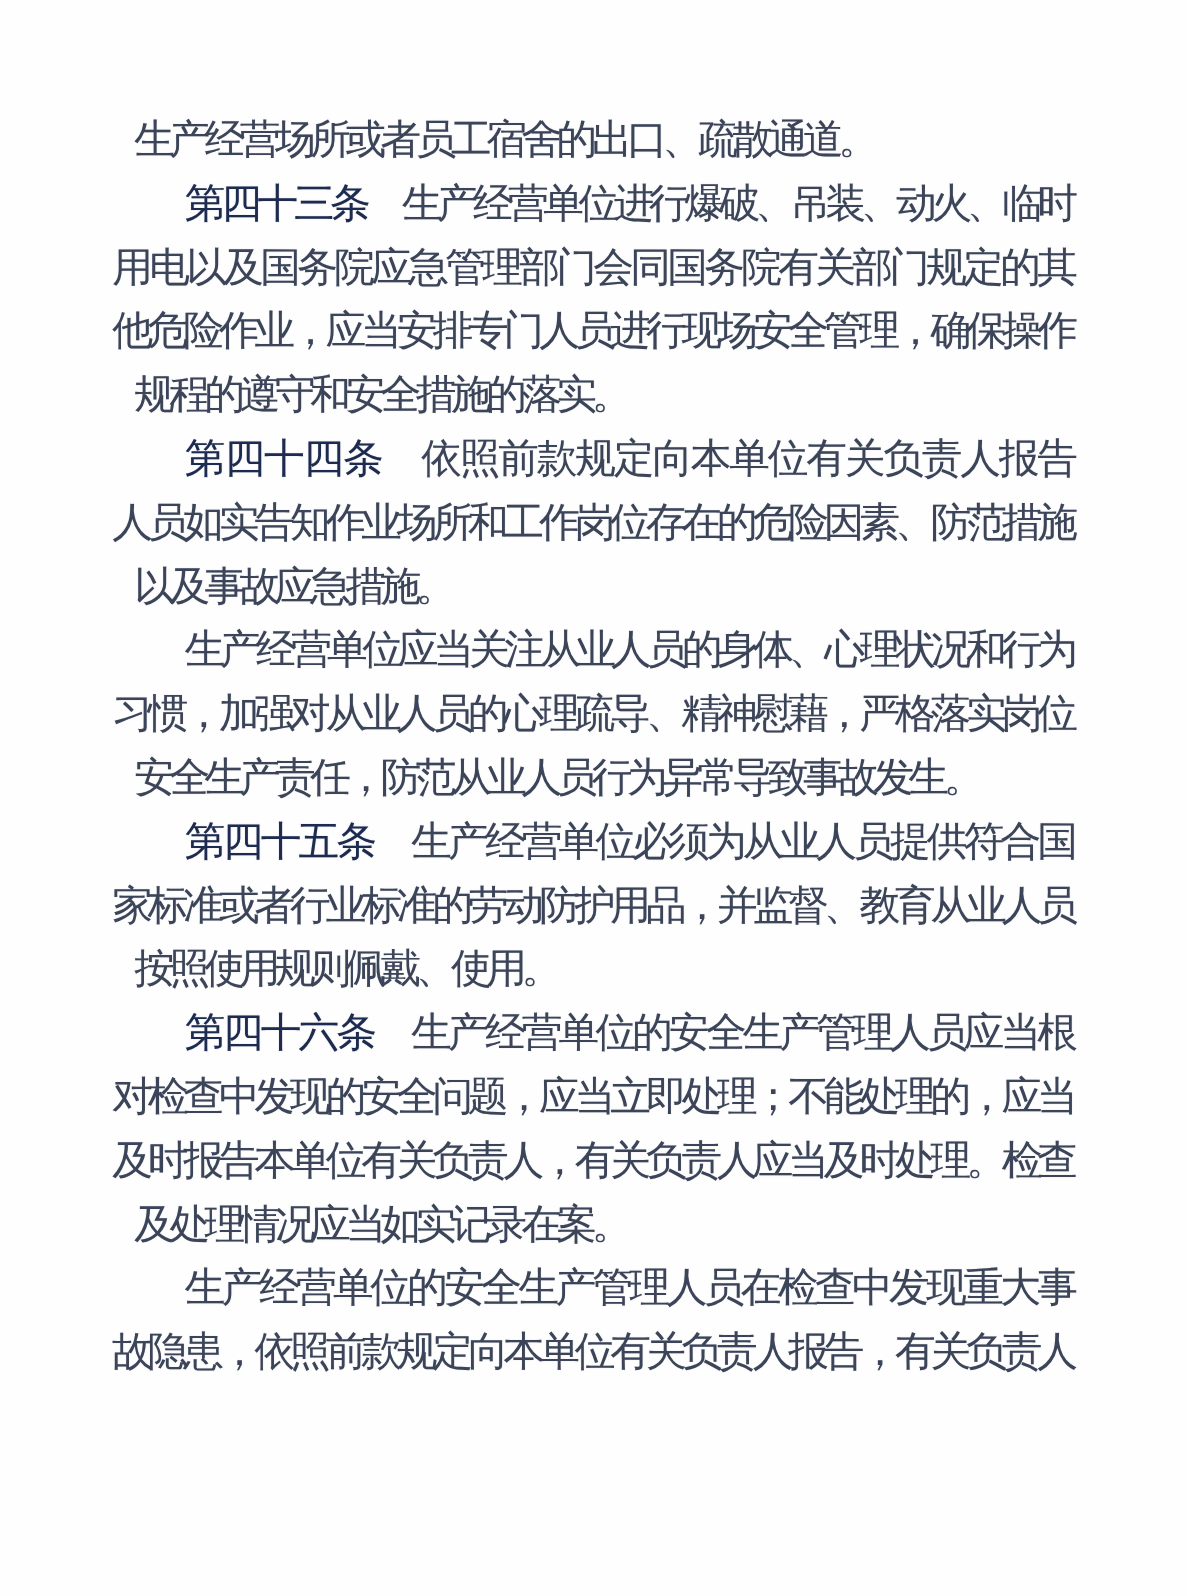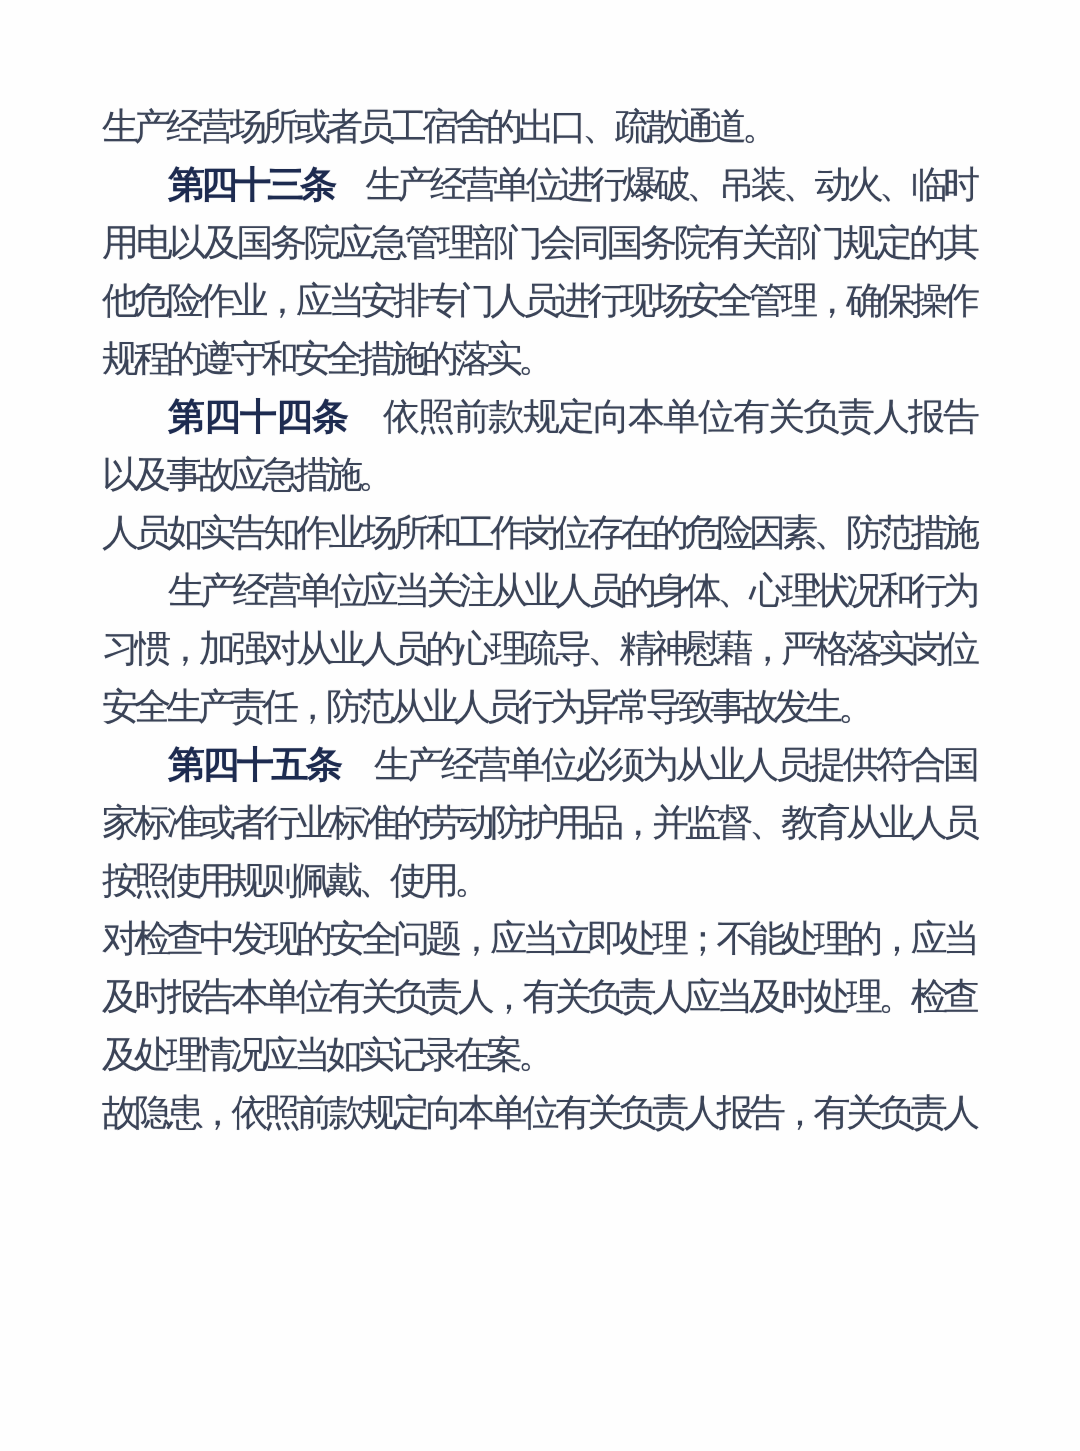--- a/index.html
+++ b/index.html
@@ -31,49 +31,52 @@
     height: 58px;
     color: var(--body-color);
     text-align: justify;
     text-align-last: justify;
     white-space: nowrap;
     text-shadow: 0 0 1px rgba(59, 68, 88, 0.30);
   }
   .line.para-end {
     text-align: right;
     text-align-last: left;
+    margin-left: 20px;
   }
   .line.indented {
     text-indent: 66px;
   }
   .article-number {
     font-family: "DejaVu Sans", "Liberation Sans", sans-serif;
-    font-weight: 700;
+    font-weight: 400;
     color: var(--article-color);
     letter-spacing: -4px;
     text-shadow: 0 0 1px rgba(29, 43, 80, 0.35);
   }
 </style>
 </head>
 <body>
 
 <div class="page">
   <div class="text-body" id="doc-body">
       <div class="line para-end"><span>生产经营场所或者员工宿舍的出口、疏散通道。</span></div>
       <div class="line indented"><span class="article-number">第四十三条</span><span>　生产经营单位进行爆破、吊装、动火、临时</span></div>
       <div class="line"><span>用电以及国务院应急管理部门会同国务院有关部门规定的其</span></div>
       <div class="line"><span>他危险作业，应当安排专门人员进行现场安全管理，确保操作</span></div>
       <div class="line para-end"><span>规程的遵守和安全措施的落实。</span></div>
       <div class="line indented"><span class="article-number">第四十四条</span><span>　依照前款规定向本单位有关负责人报告</span></div>
+      <div class="line"><span>人员如实告知作业场所和工作岗位存在的危险因素、防范措施</span></div>
       <div class="line para-end"><span>以及事故应急措施。</span></div>
-      <div class="line"><span>人员如实告知作业场所和工作岗位存在的危险因素、防范措施</span></div>
       <div class="line indented"><span>生产经营单位应当关注从业人员的身体、心理状况和行为</span></div>
       <div class="line"><span>习惯，加强对从业人员的心理疏导、精神慰藉，严格落实岗位</span></div>
       <div class="line para-end"><span>安全生产责任，防范从业人员行为异常导致事故发生。</span></div>
       <div class="line indented"><span class="article-number">第四十五条</span><span>　生产经营单位必须为从业人员提供符合国</span></div>
       <div class="line"><span>家标准或者行业标准的劳动防护用品，并监督、教育从业人员</span></div>
       <div class="line para-end"><span>按照使用规则佩戴、使用。</span></div>
+      <div class="line indented"><span class="article-number">第四十六条</span><span>　生产经营单位的安全生产管理人员应当根</span></div>
       <div class="line"><span>对检查中发现的安全问题，应当立即处理；不能处理的，应当</span></div>
       <div class="line"><span>及时报告本单位有关负责人，有关负责人应当及时处理。检查</span></div>
       <div class="line para-end"><span>及处理情况应当如实记录在案。</span></div>
+      <div class="line indented"><span>生产经营单位的安全生产管理人员在检查中发现重大事</span></div>
       <div class="line"><span>故隐患，依照前款规定向本单位有关负责人报告，有关负责人</span></div>
     </div>
 </div>
 
 </body></html>

